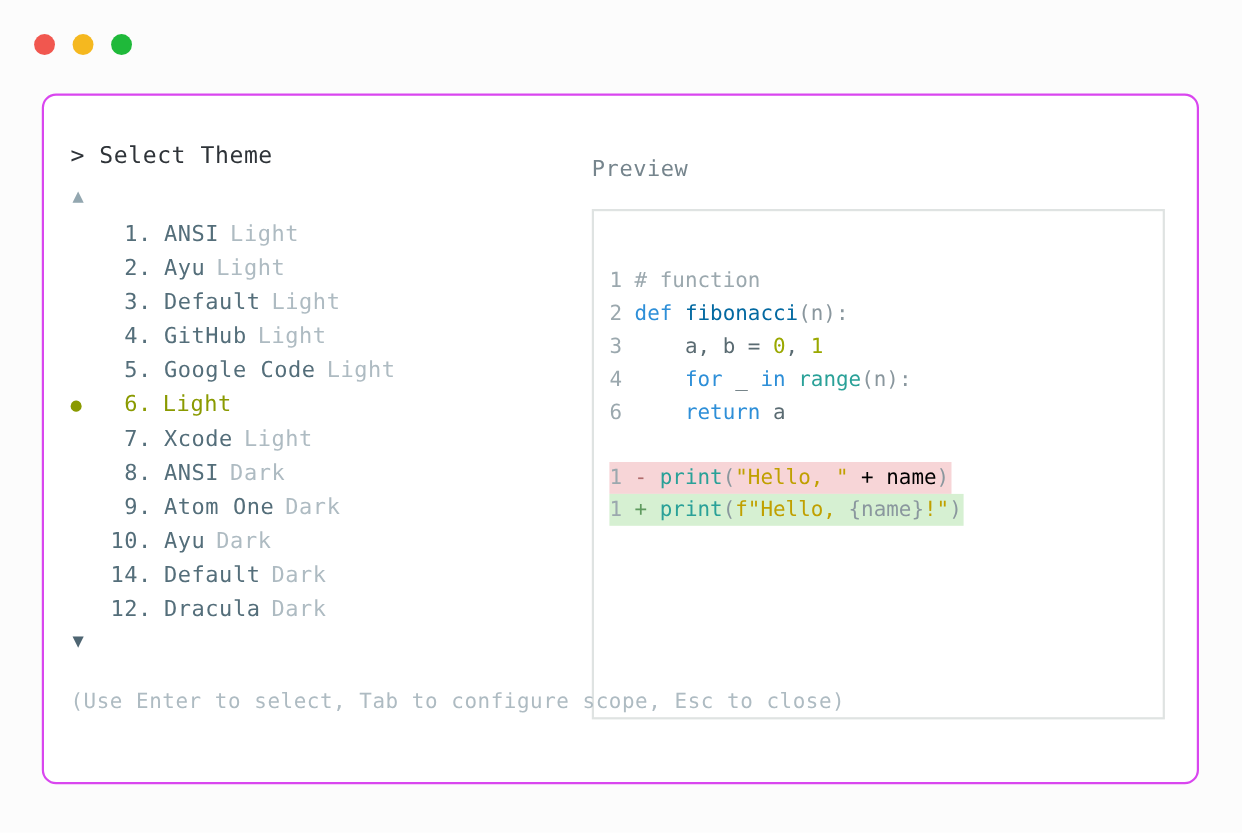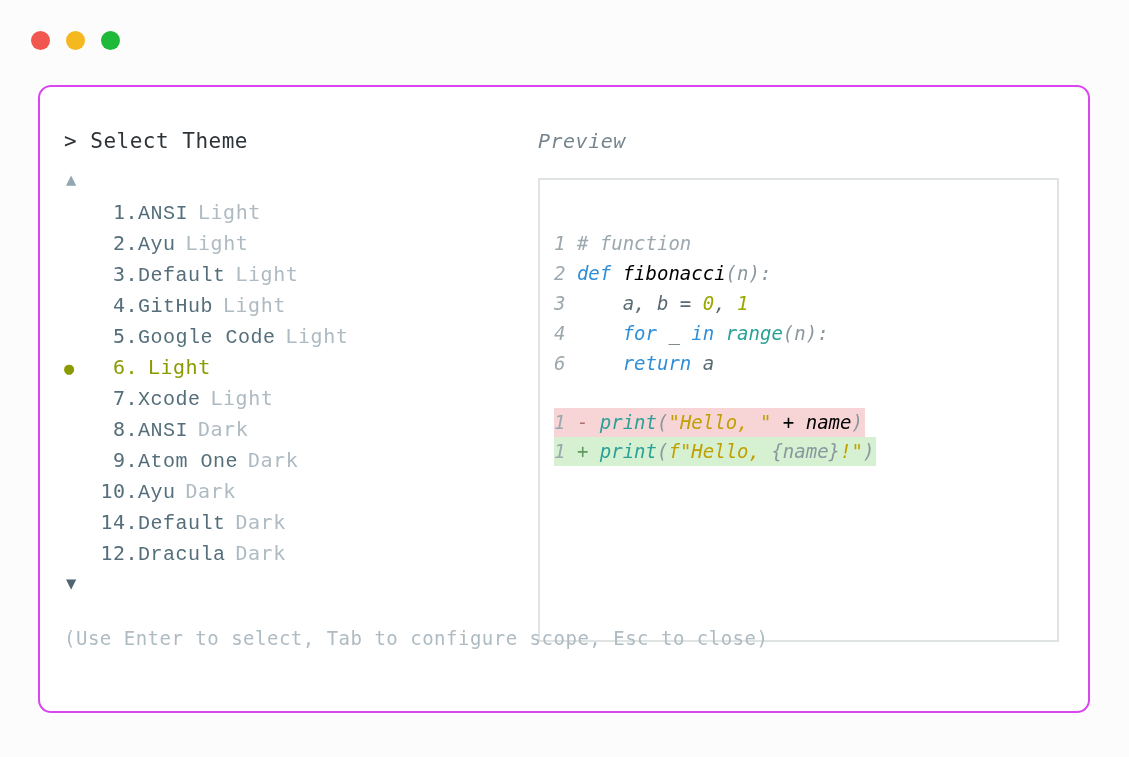--- a/index.html
+++ b/index.html
@@ -97,44 +97,42 @@
   }
   .bullet-cell.empty { color: transparent; }
   .num-cell {
     width: 48px;
     flex: 0 0 48px;
     text-align: right;
     color: #546e7a;
     letter-spacing: 0.5px;
   }
   .name-cell {
-    margin-left: 0;
+    margin-left: 11px;
     color: #546e7a;
     letter-spacing: 0.5px;
-    font-family: Liberation Mono, monospace;
   }
   .variant-cell {
     margin-left: 10px;
     color: #aebbc2;
     letter-spacing: 0.5px;
   }
   .theme-row.selected .num-cell,
   .theme-row.selected .dot-sep,
   .theme-row.selected .name-cell,
   .theme-row.selected .variant-cell {
     color: #8a9a00;
   }
 
   
   .right-col {
     position: absolute;
     left: 498px;
-    top: 44px;
+    top: 56px;
     width: 530px;
-    font-style: italic;
   }
   .preview-label {
     font-size: 20px;
     color: #76858d;
     letter-spacing: 0.5px;
     line-height: 1;
   }
   .preview-panel {
     margin-top: 27px;
     width: 521px;
@@ -148,21 +146,21 @@
   .code-line {
     font-size: 19px;
     line-height: 30px;
     white-space: pre;
     color: #5a6b72;
   }
   .lnum {
     color: #9ba8ae;
   }
   .kw      { color: #2e8fd8; }   
-  .fn      { color: #000000; }   
+  .fn      { color: #0369a1; }   
   .num     { color: #9aa800; }   
   .builtin { color: #2aa198; }   
   .cmt     { color: #9ba8ae; }   
   .str     { color: #c0a000; }   
   .punct   { color: #8a979e; }   
 
   .diff-block { margin-top: 30px; }
   .diff-line {
     font-size: 19px;
     line-height: 29px;

